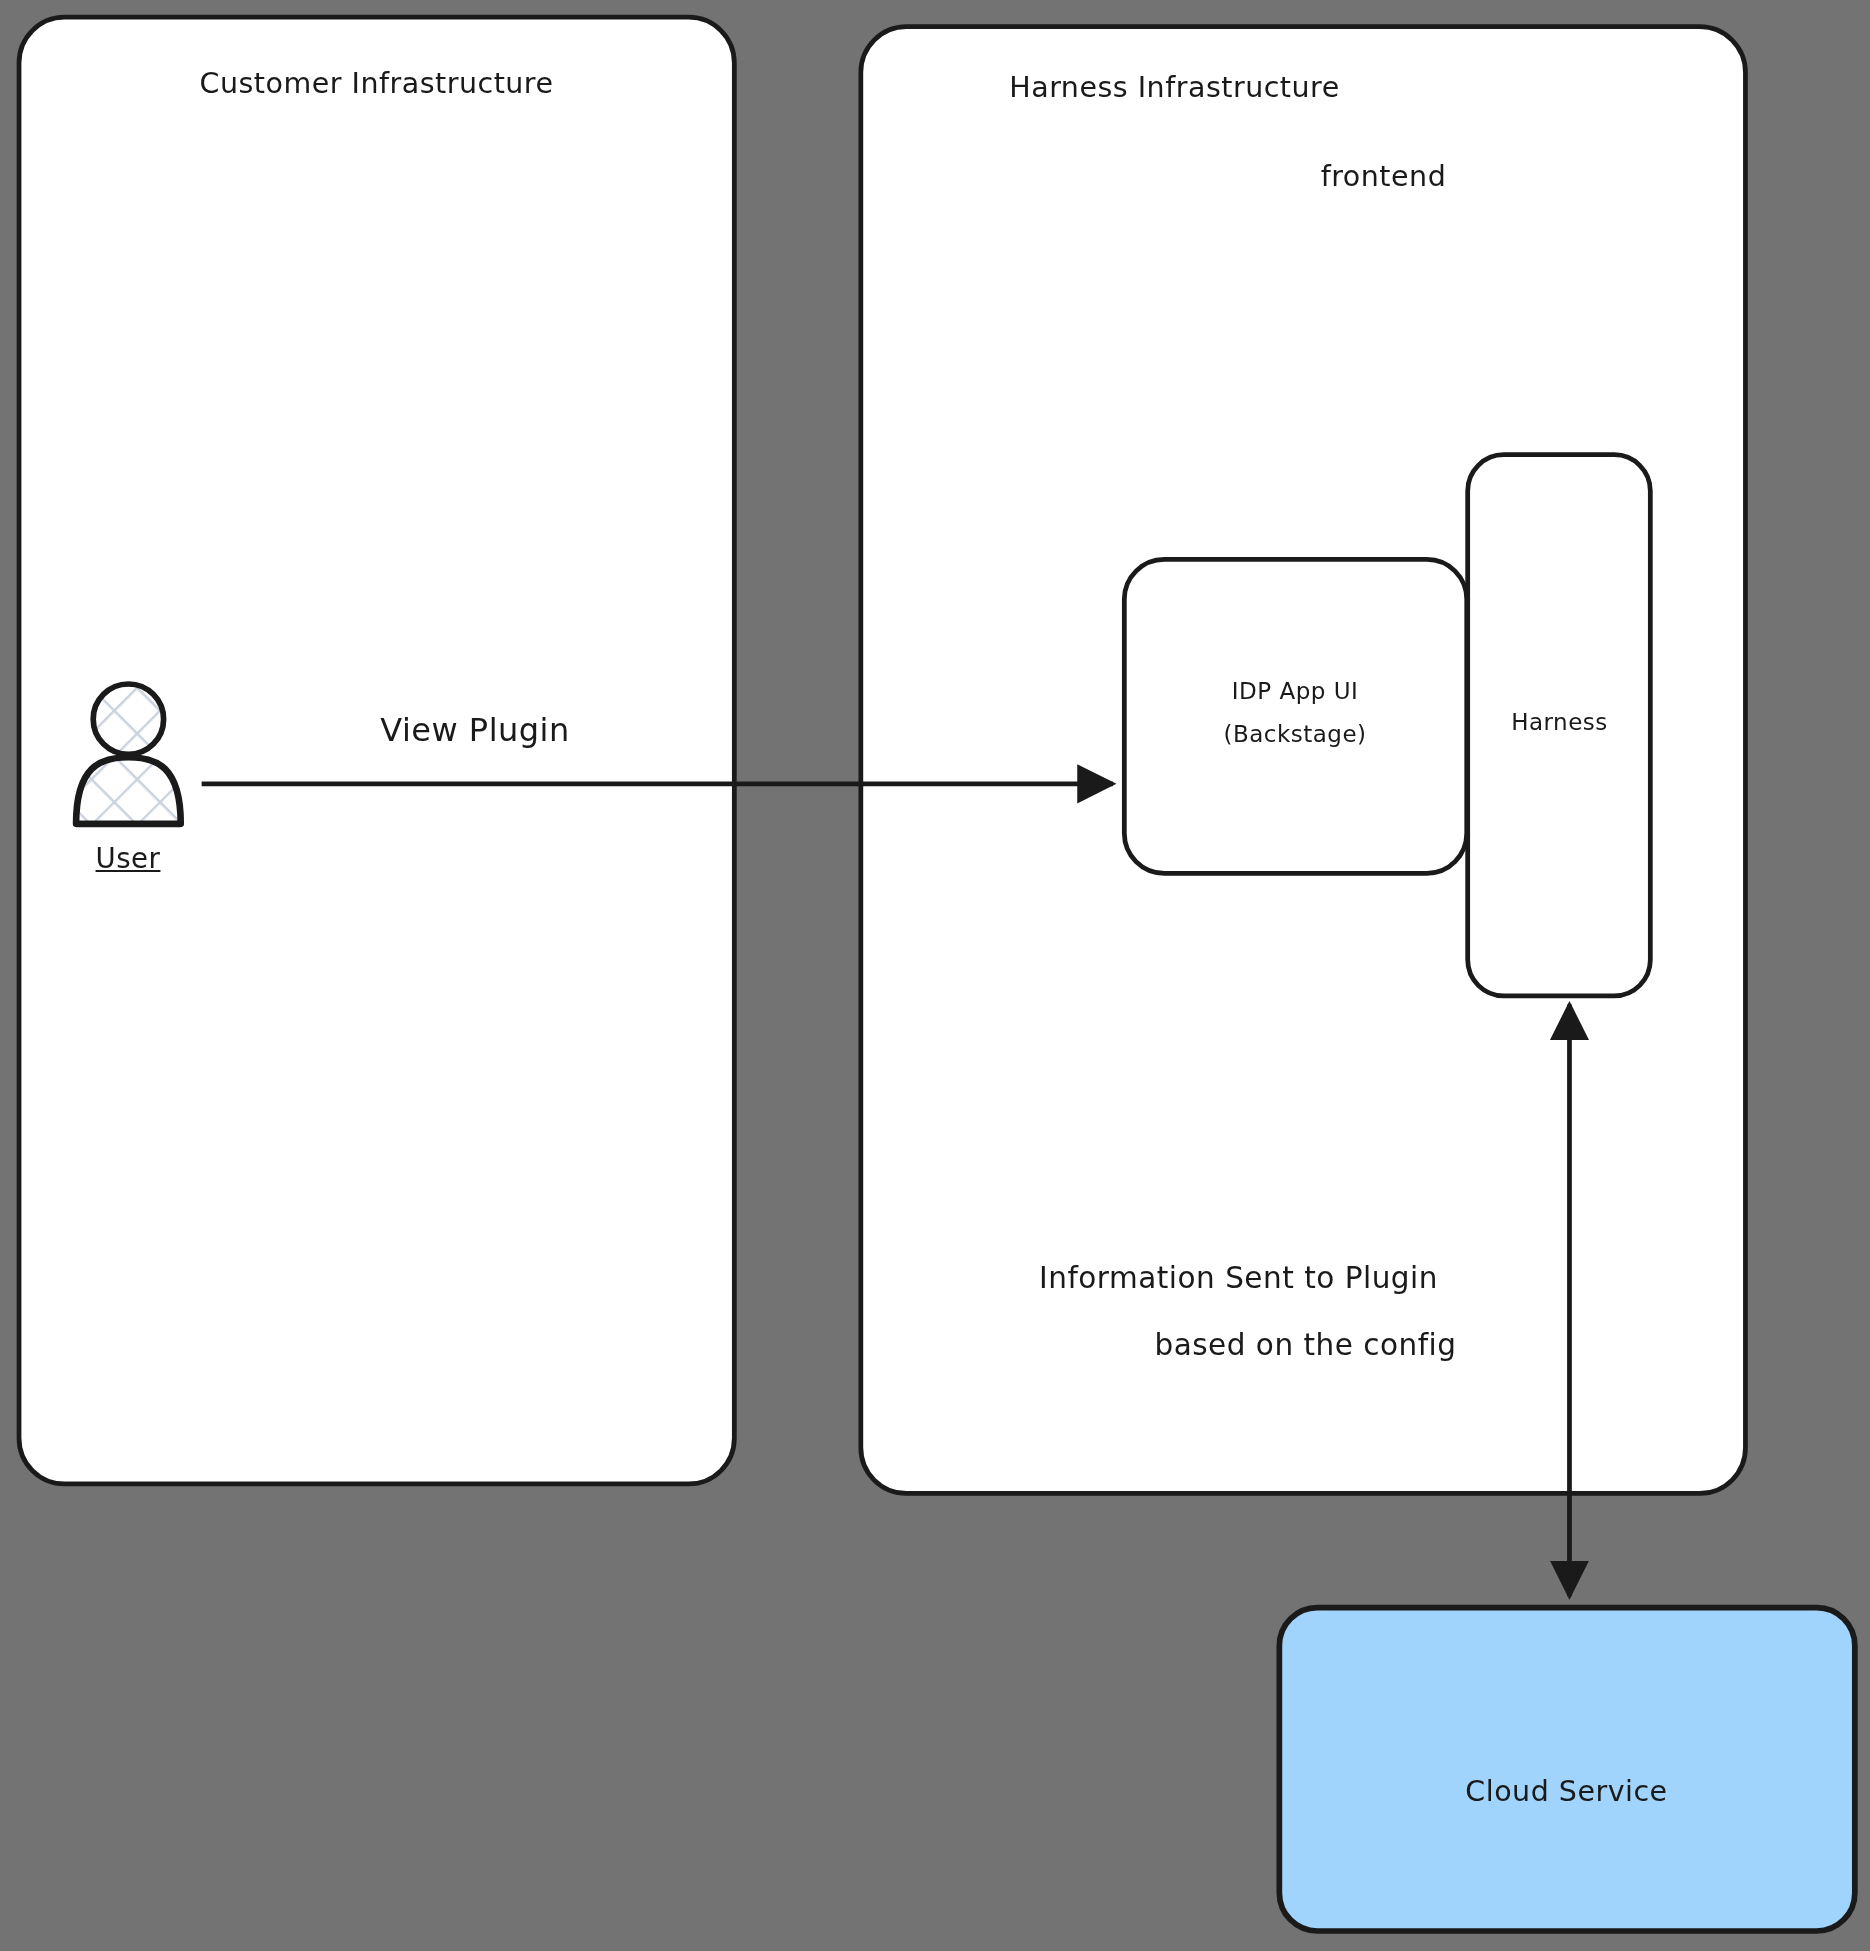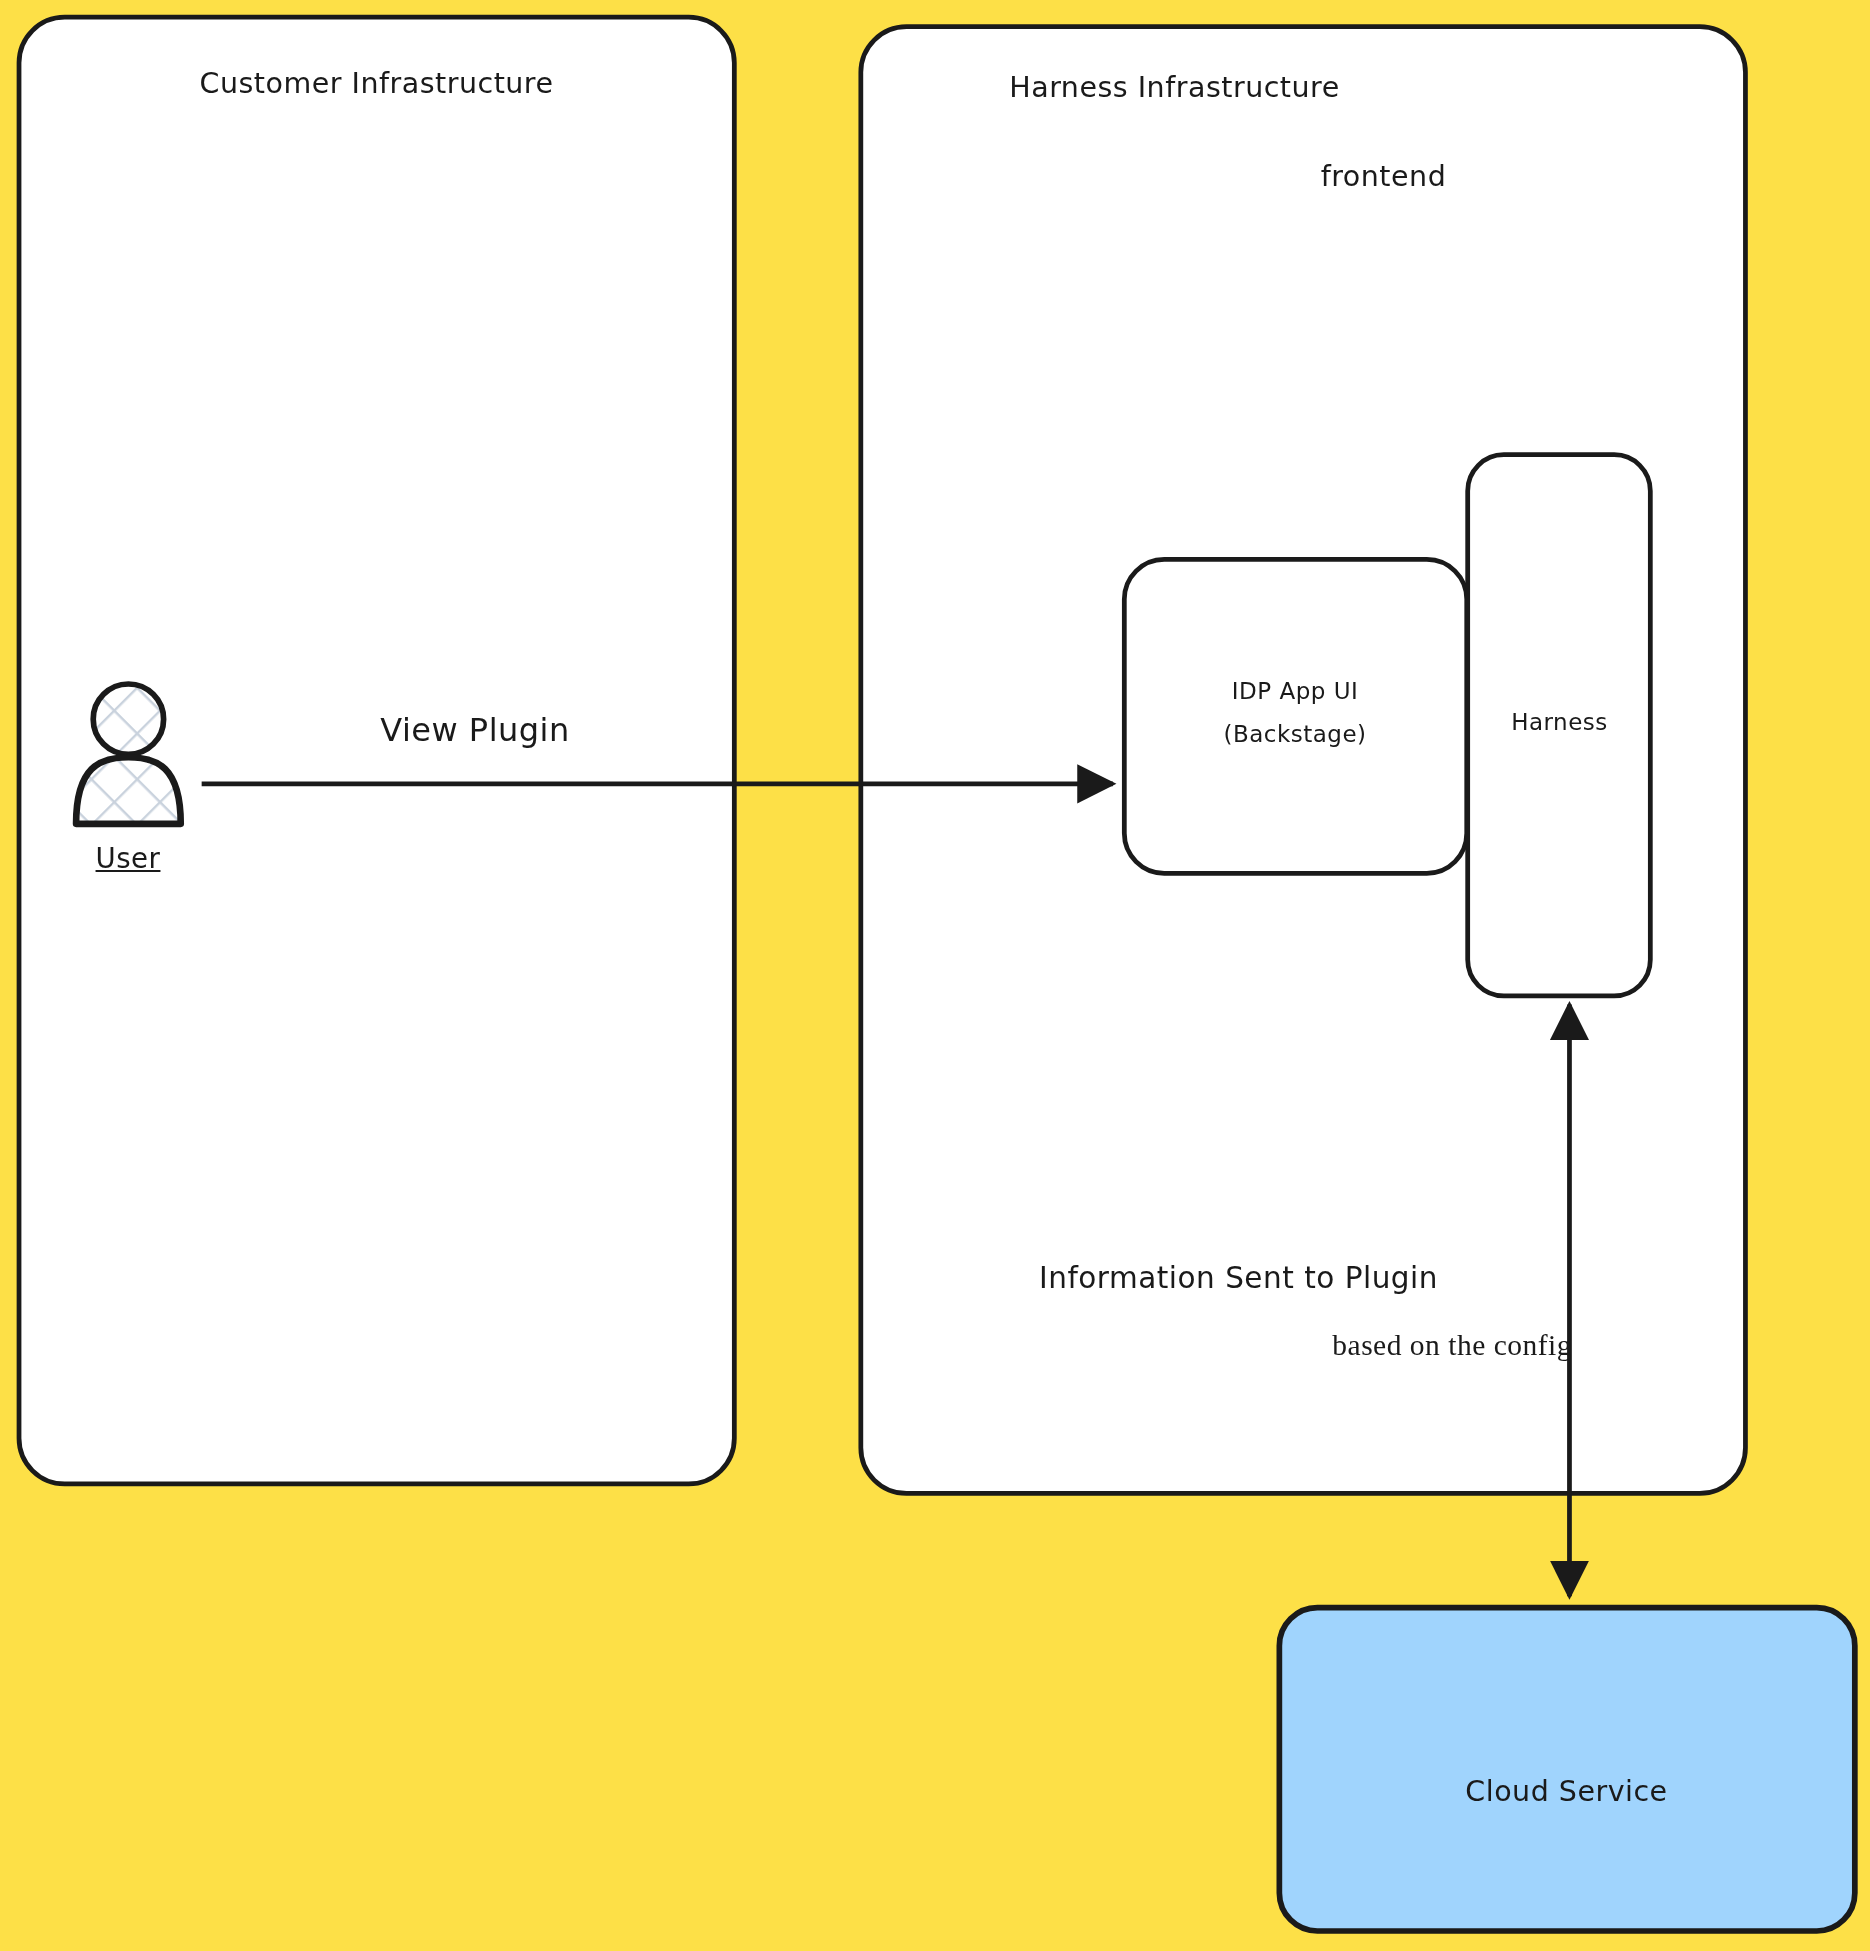--- a/index.html
+++ b/index.html
@@ -4,21 +4,21 @@
 <style>
   html, body {
     margin: 0;
     padding: 0;
     background: #ffffff;
   }
   #canvas {
     position: relative;
     width: 1871px;
     height: 1952px;
-    background: #fde047;
+    background: #737373;
     overflow: hidden;
     font-family: "DejaVu Sans", sans-serif;
   }
   #diagram-svg {
     position: absolute;
     top: 0;
     left: 0;
     width: 1871px;
     height: 1952px;
   }
@@ -105,18 +105,18 @@
   <div class="lbl lbl-edge" style="left:285px; top:711px; width:380px;">View Plugin</div>
 
   <div class="lbl lbl-node" style="left:1124px; top:675px; width:342px;">IDP App UI</div>
 
   <div class="lbl lbl-node" style="left:1124px; top:718px; width:342px;">(Backstage)</div>
 
   <div class="lbl lbl-node" style="left:1468px; top:706px; width:183px;">Harness</div>
 
   <div class="lbl lbl-edge-2" style="left:1039px; top:1255px; width:533px; text-align:left;">Information Sent to Plugin</div>
 
-  <div class="lbl lbl-edge-2" style="left:1039px; top:1322px; width:533px; text-align:right;font-family:Liberation Serif, serif;">based on the config</div>
+  <div class="lbl lbl-edge-2" style="left:1039px; top:1322px; width:533px; text-align:center;">based on the config</div>
 
   <div class="lbl lbl-cloud" style="left:1279px; top:1753px; width:575px;margin-top:22px;">Cloud Service</div>
 
 </div>
 
 
 </body></html>

